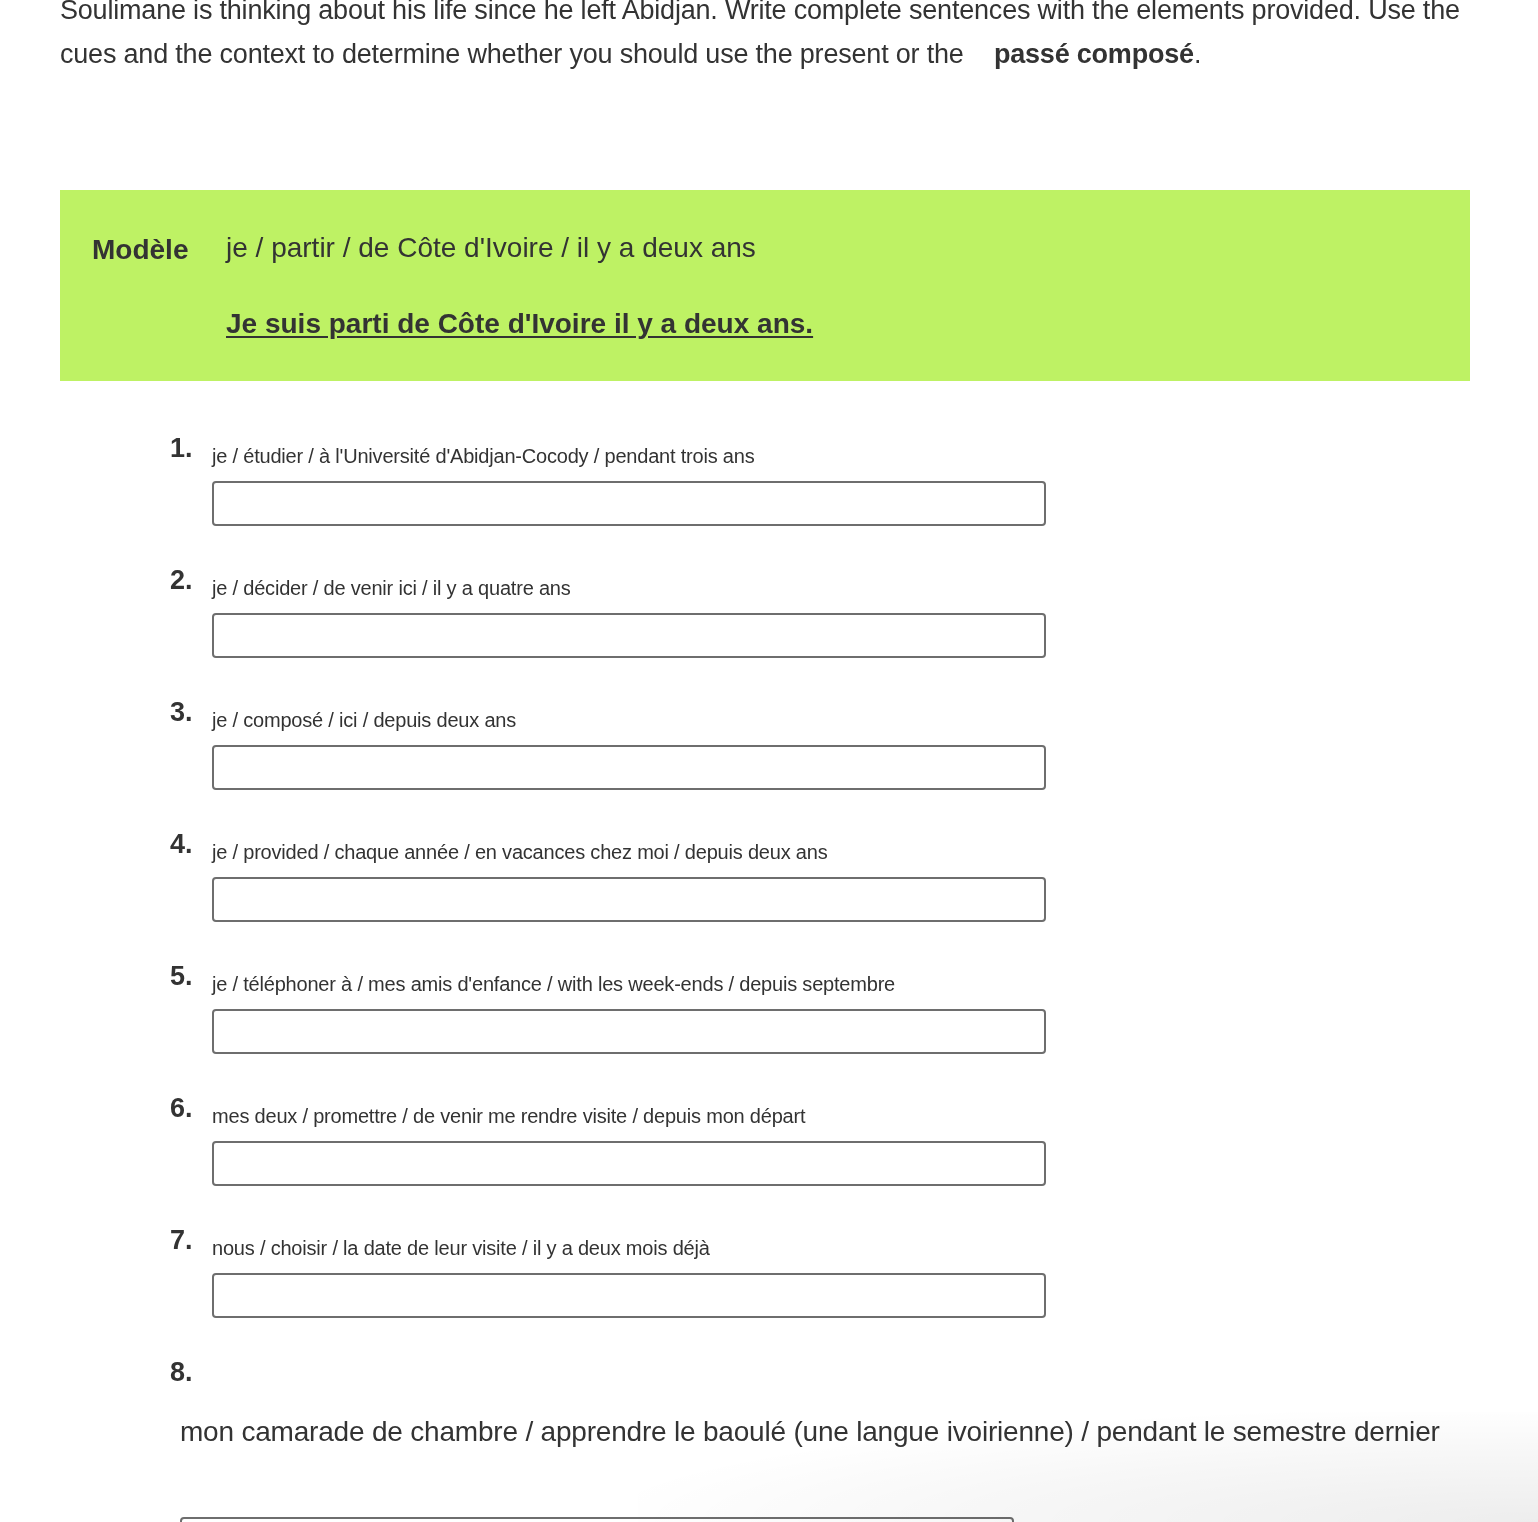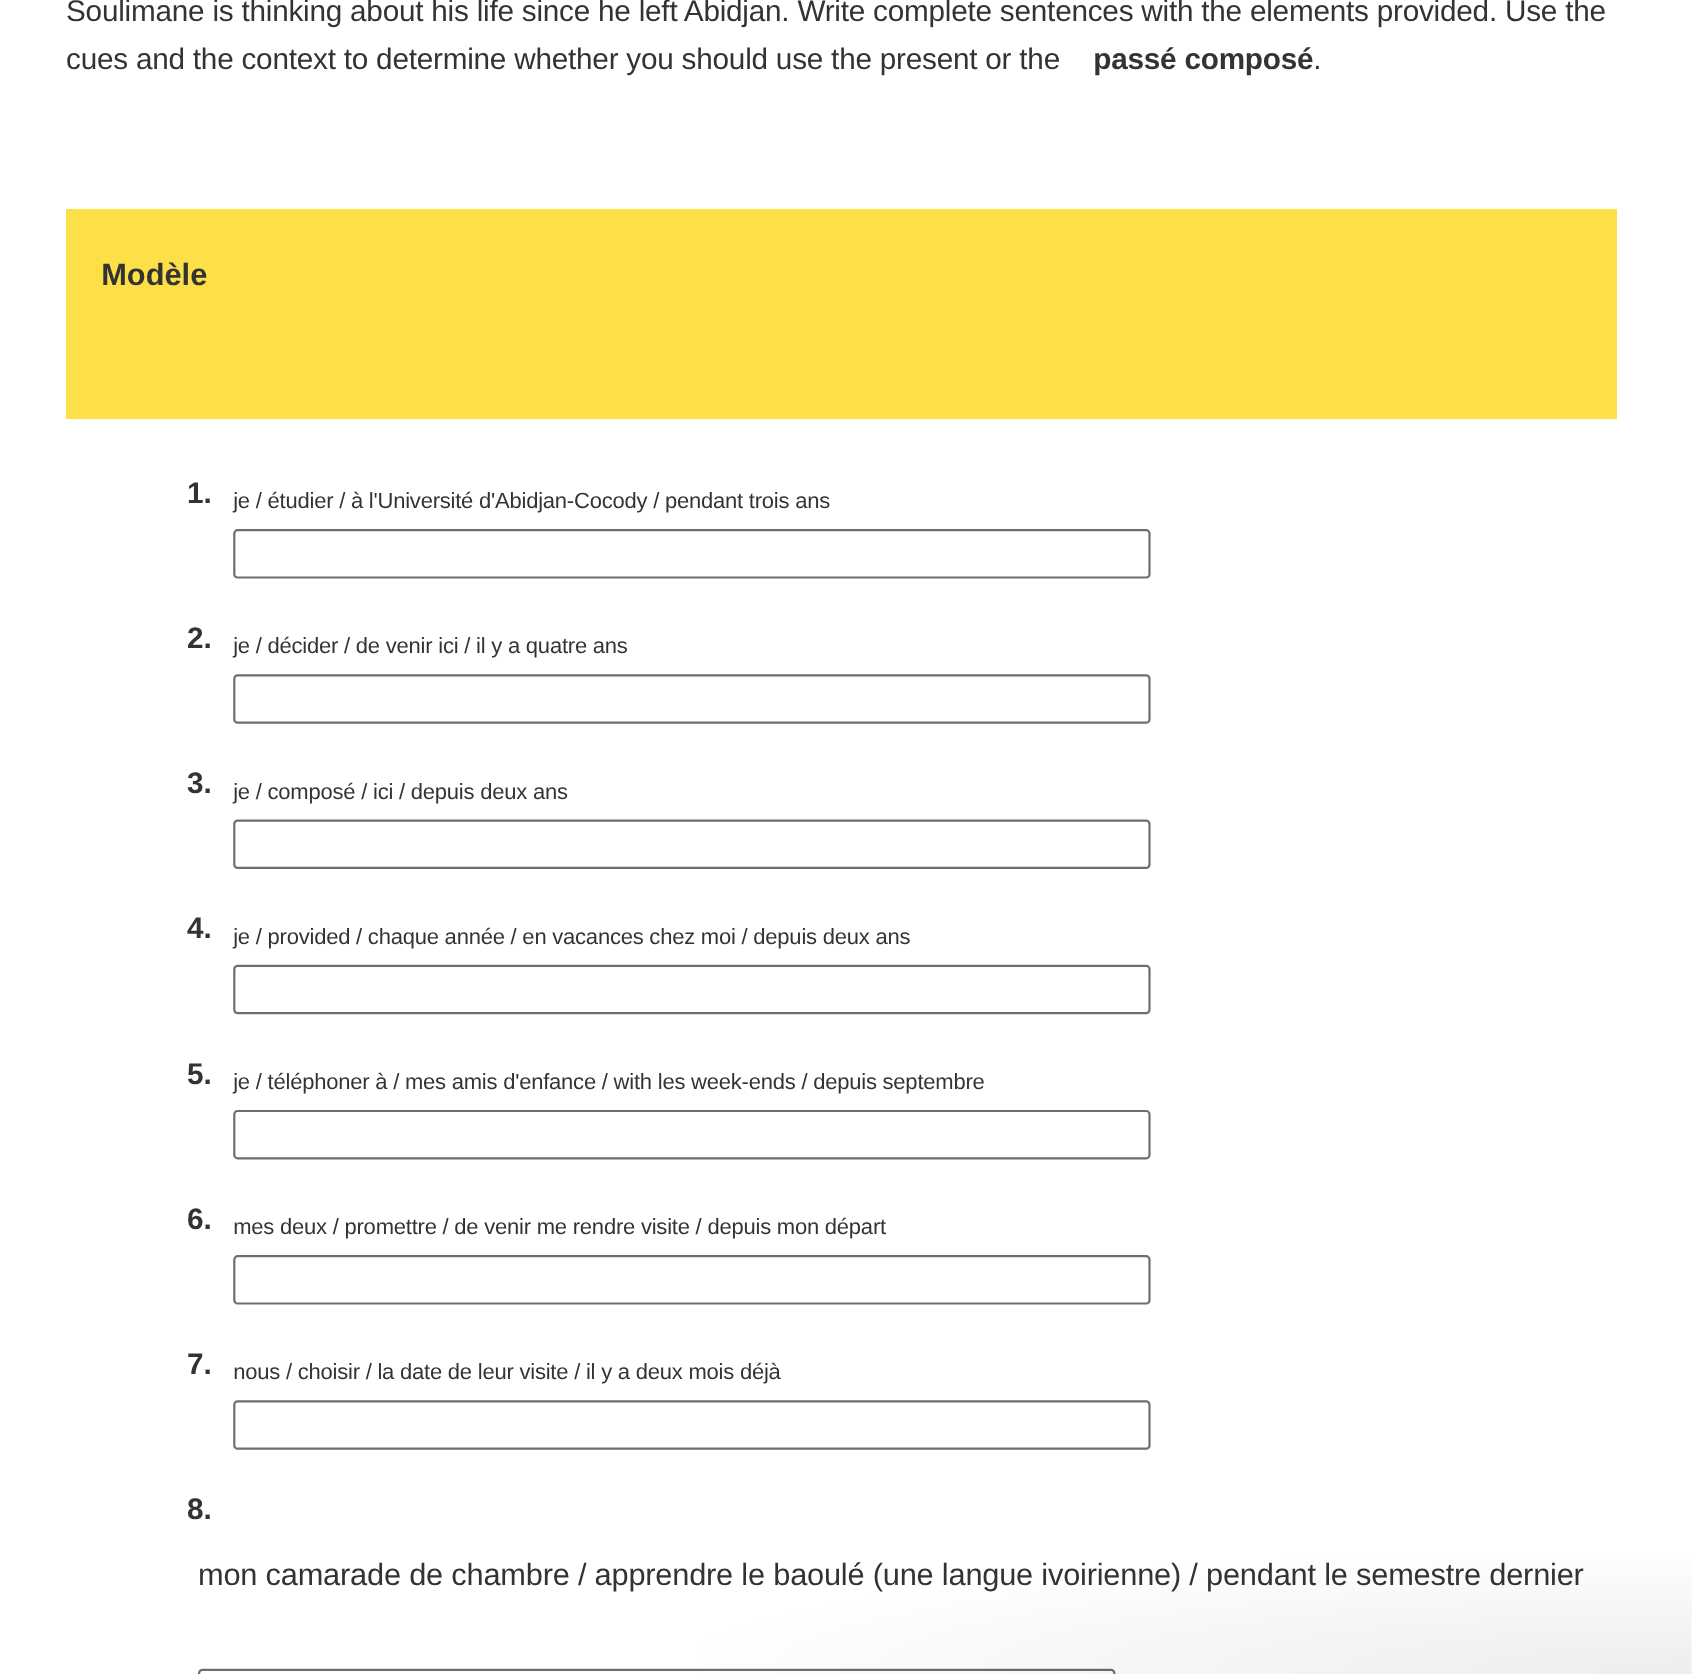--- a/index.html
+++ b/index.html
@@ -26,21 +26,21 @@
       margin: 0;
       letter-spacing: -0.2px;
     }
     .instructions b { font-weight: bold; margin-left: 23px; }
     .modele-box {
       position: absolute;
       left: 60px;
       top: 190px;
       width: 1410px;
       height: 191px;
-      background: #fde047;
+      background: #bef264;
     }
     .modele-label {
       position: absolute;
       left: 32px;
       top: 44px;
       font-size: 28px;
       font-weight: bold;
       color: #333333;
     }
     .modele-prompt {
@@ -137,20 +137,22 @@
       pointer-events: none;
     }
   </style>
 </head>
 <body>
 
 <p class="instructions"><span>Soulimane is thinking about his life since he left Abidjan. Write complete sentences with the elements provided. Use the cues and the context to determine whether you should use the present or the </span><b>passé composé</b><span>.</span></p>
 
 <div class="modele-box">
   <span class="modele-label">Modèle</span>
+  <span class="modele-prompt">je / partir / de Côte d'Ivoire / il y a deux ans</span>
+  <span class="modele-answer">Je suis parti de Côte d'Ivoire il y a deux ans.</span>
 </div>
 
 <div class="item" style="top:433px;">
   <span class="item-num">1.</span>
   <span class="item-prompt">je / étudier / à l'Université d'Abidjan-Cocody / pendant trois ans</span>
   <input class="item-input" type="text" value="" style="">
 </div>
 
 <div class="item" style="top:565px;">
   <span class="item-num">2.</span>

